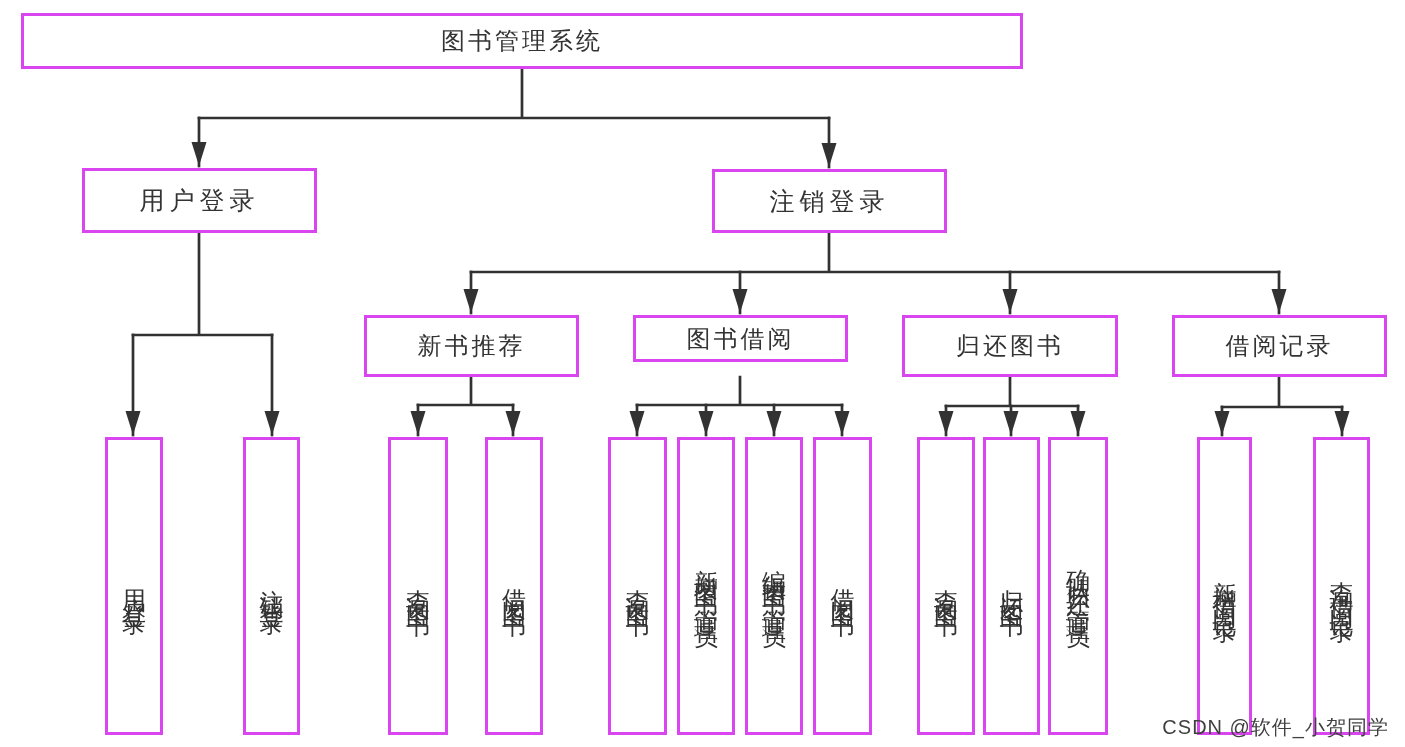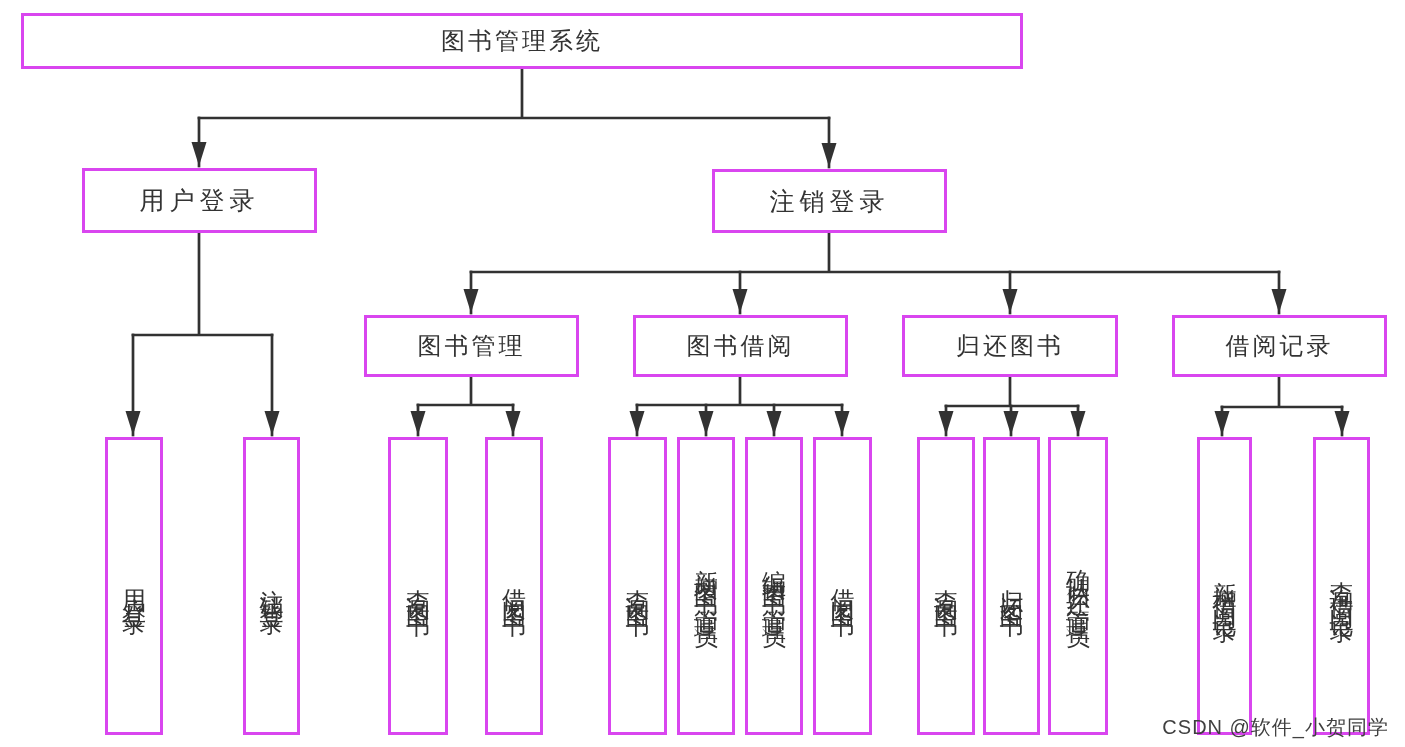--- a/index.html
+++ b/index.html
@@ -105,23 +105,23 @@
   </div>
 
   <div class="node lvl2" style="left:82px; top:168px; width:235px; height:65px;">
     <span class="hlabel">用户登录</span>
   </div>
   <div class="node lvl2" style="left:712px; top:169px; width:235px; height:64px;">
     <span class="hlabel">注销登录</span>
   </div>
 
   <div class="node lvl3" style="left:364px; top:315px; width:215px; height:62px;">
-    <span class="hlabel">图书管理</span>
+    <span class="hlabel">新书推荐</span>
   </div>
-  <div class="node lvl3" style="left:633px; top:315px; width:215px; height:62px;">
+  <div class="node lvl3" style="left:633px; top:315px; width:215px; height:47px;">
     <span class="hlabel">图书借阅</span>
   </div>
   <div class="node lvl3" style="left:902px; top:315px; width:216px; height:62px;">
     <span class="hlabel">归还图书</span>
   </div>
   <div class="node lvl3" style="left:1172px; top:315px; width:215px; height:62px;">
     <span class="hlabel">借阅记录</span>
   </div>
 
   <div class="node leaf" style="left:105px; top:437px; width:58px; height:298px;">

